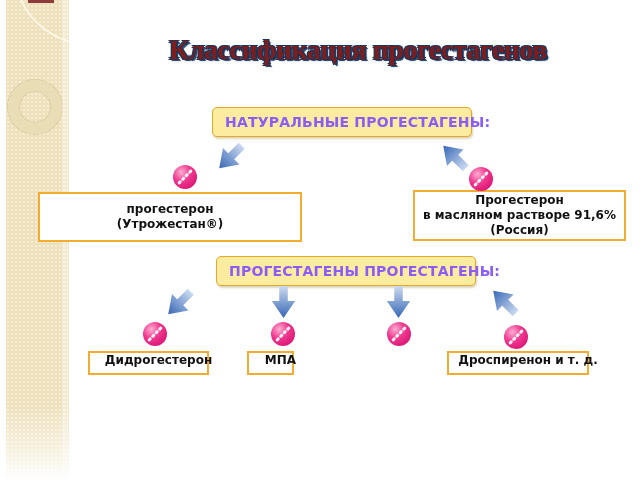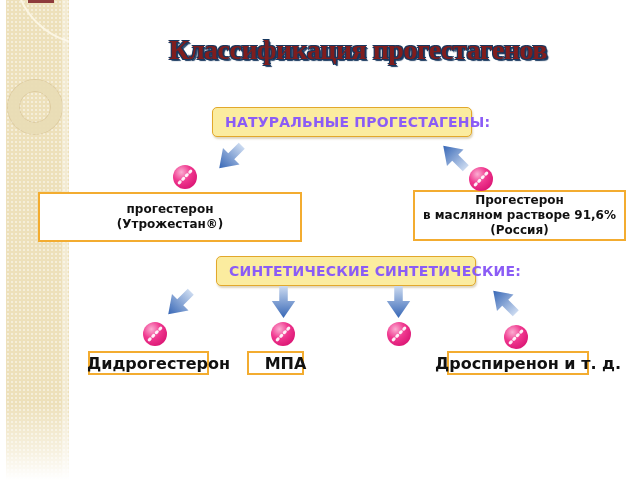--- a/index.html
+++ b/index.html
@@ -44,24 +44,24 @@
   .group-label span{position:relative;margin-left:13px;white-space:nowrap;color:#8b5cf6;
     font-weight:bold;font-size:14px;letter-spacing:.2px;}
 
   
   .info-box{position:absolute;background:#fff;border:2px solid #F3AC30;display:flex;
     flex-direction:column;justify-content:center;text-align:center;font-weight:bold;
     font-size:12px;line-height:15px;color:#111;z-index:1;}
   #box-nat-0{left:38px;top:192px;width:264px;height:50px;}
   #box-nat-1{left:413px;top:190px;width:213px;height:51px;}
   .small-box{position:absolute;height:24px;background:#fff;border:2px solid #F3AC30;
-    display:flex;align-items:center;justify-content:center;font-weight:bold;font-size:16px;
+    display:flex;align-items:flex-start;justify-content:center;font-weight:bold;font-size:12px;
     color:#111;white-space:nowrap;z-index:1;padding-left:20px;}
   #sb-0{left:88px;top:351px;width:121px;}
-  #sb-1{left:247px;top:351px;width:57px;}
+  #sb-1{left:247px;top:351px;width:47px;}
   #sb-2{left:352px;top:351px;width:112px;}
   #sb-3{left:447px;top:351px;width:142px;}
 
   
   .arrow{position:absolute;width:27px;height:34px;z-index:2;}
   #ar-u1{left:217px;top:140px;transform:rotate(45deg);}
   #ar-u2{left:441px;top:140px;transform:rotate(135deg);}
   #ar-l1{left:166px;top:286px;transform:rotate(45deg);}
   #ar-l2{left:270px;top:285px;}
   #ar-l3{left:385px;top:285px;}
@@ -139,21 +139,21 @@
     <span>(Утрожестан®)</span>
   </div>
   <div class="info-box" id="box-nat-1">
     <span>Прогестерон</span>
     <span>в масляном растворе 91,6%</span>
     <span>(Россия)</span>
   </div>
 
   <div class="group-label" id="lbl-syn">
     <div class="pill"></div>
-    <span>СИНТЕТИЧЕСКИЕ СИНТЕТИЧЕСКИЕ:</span>
+    <span>ПРОГЕСТАГЕНЫ ПРОГЕСТАГЕНЫ:</span>
   </div>
 
   <svg class="arrow" id="ar-l1" viewBox="0 0 24 32">
     <polygon points="8,1 16,1 16,15 23,15 12,31 1,15 8,15" fill="url(#arrowGrad)"></polygon>
   </svg>
   <svg class="arrow" id="ar-l2" viewBox="0 0 24 32">
     <polygon points="8,1 16,1 16,15 23,15 12,31 1,15 8,15" fill="url(#arrowGrad)"></polygon>
   </svg>
   <svg class="arrow" id="ar-l3" viewBox="0 0 24 32">
     <polygon points="8,1 16,1 16,15 23,15 12,31 1,15 8,15" fill="url(#arrowGrad)"></polygon>

